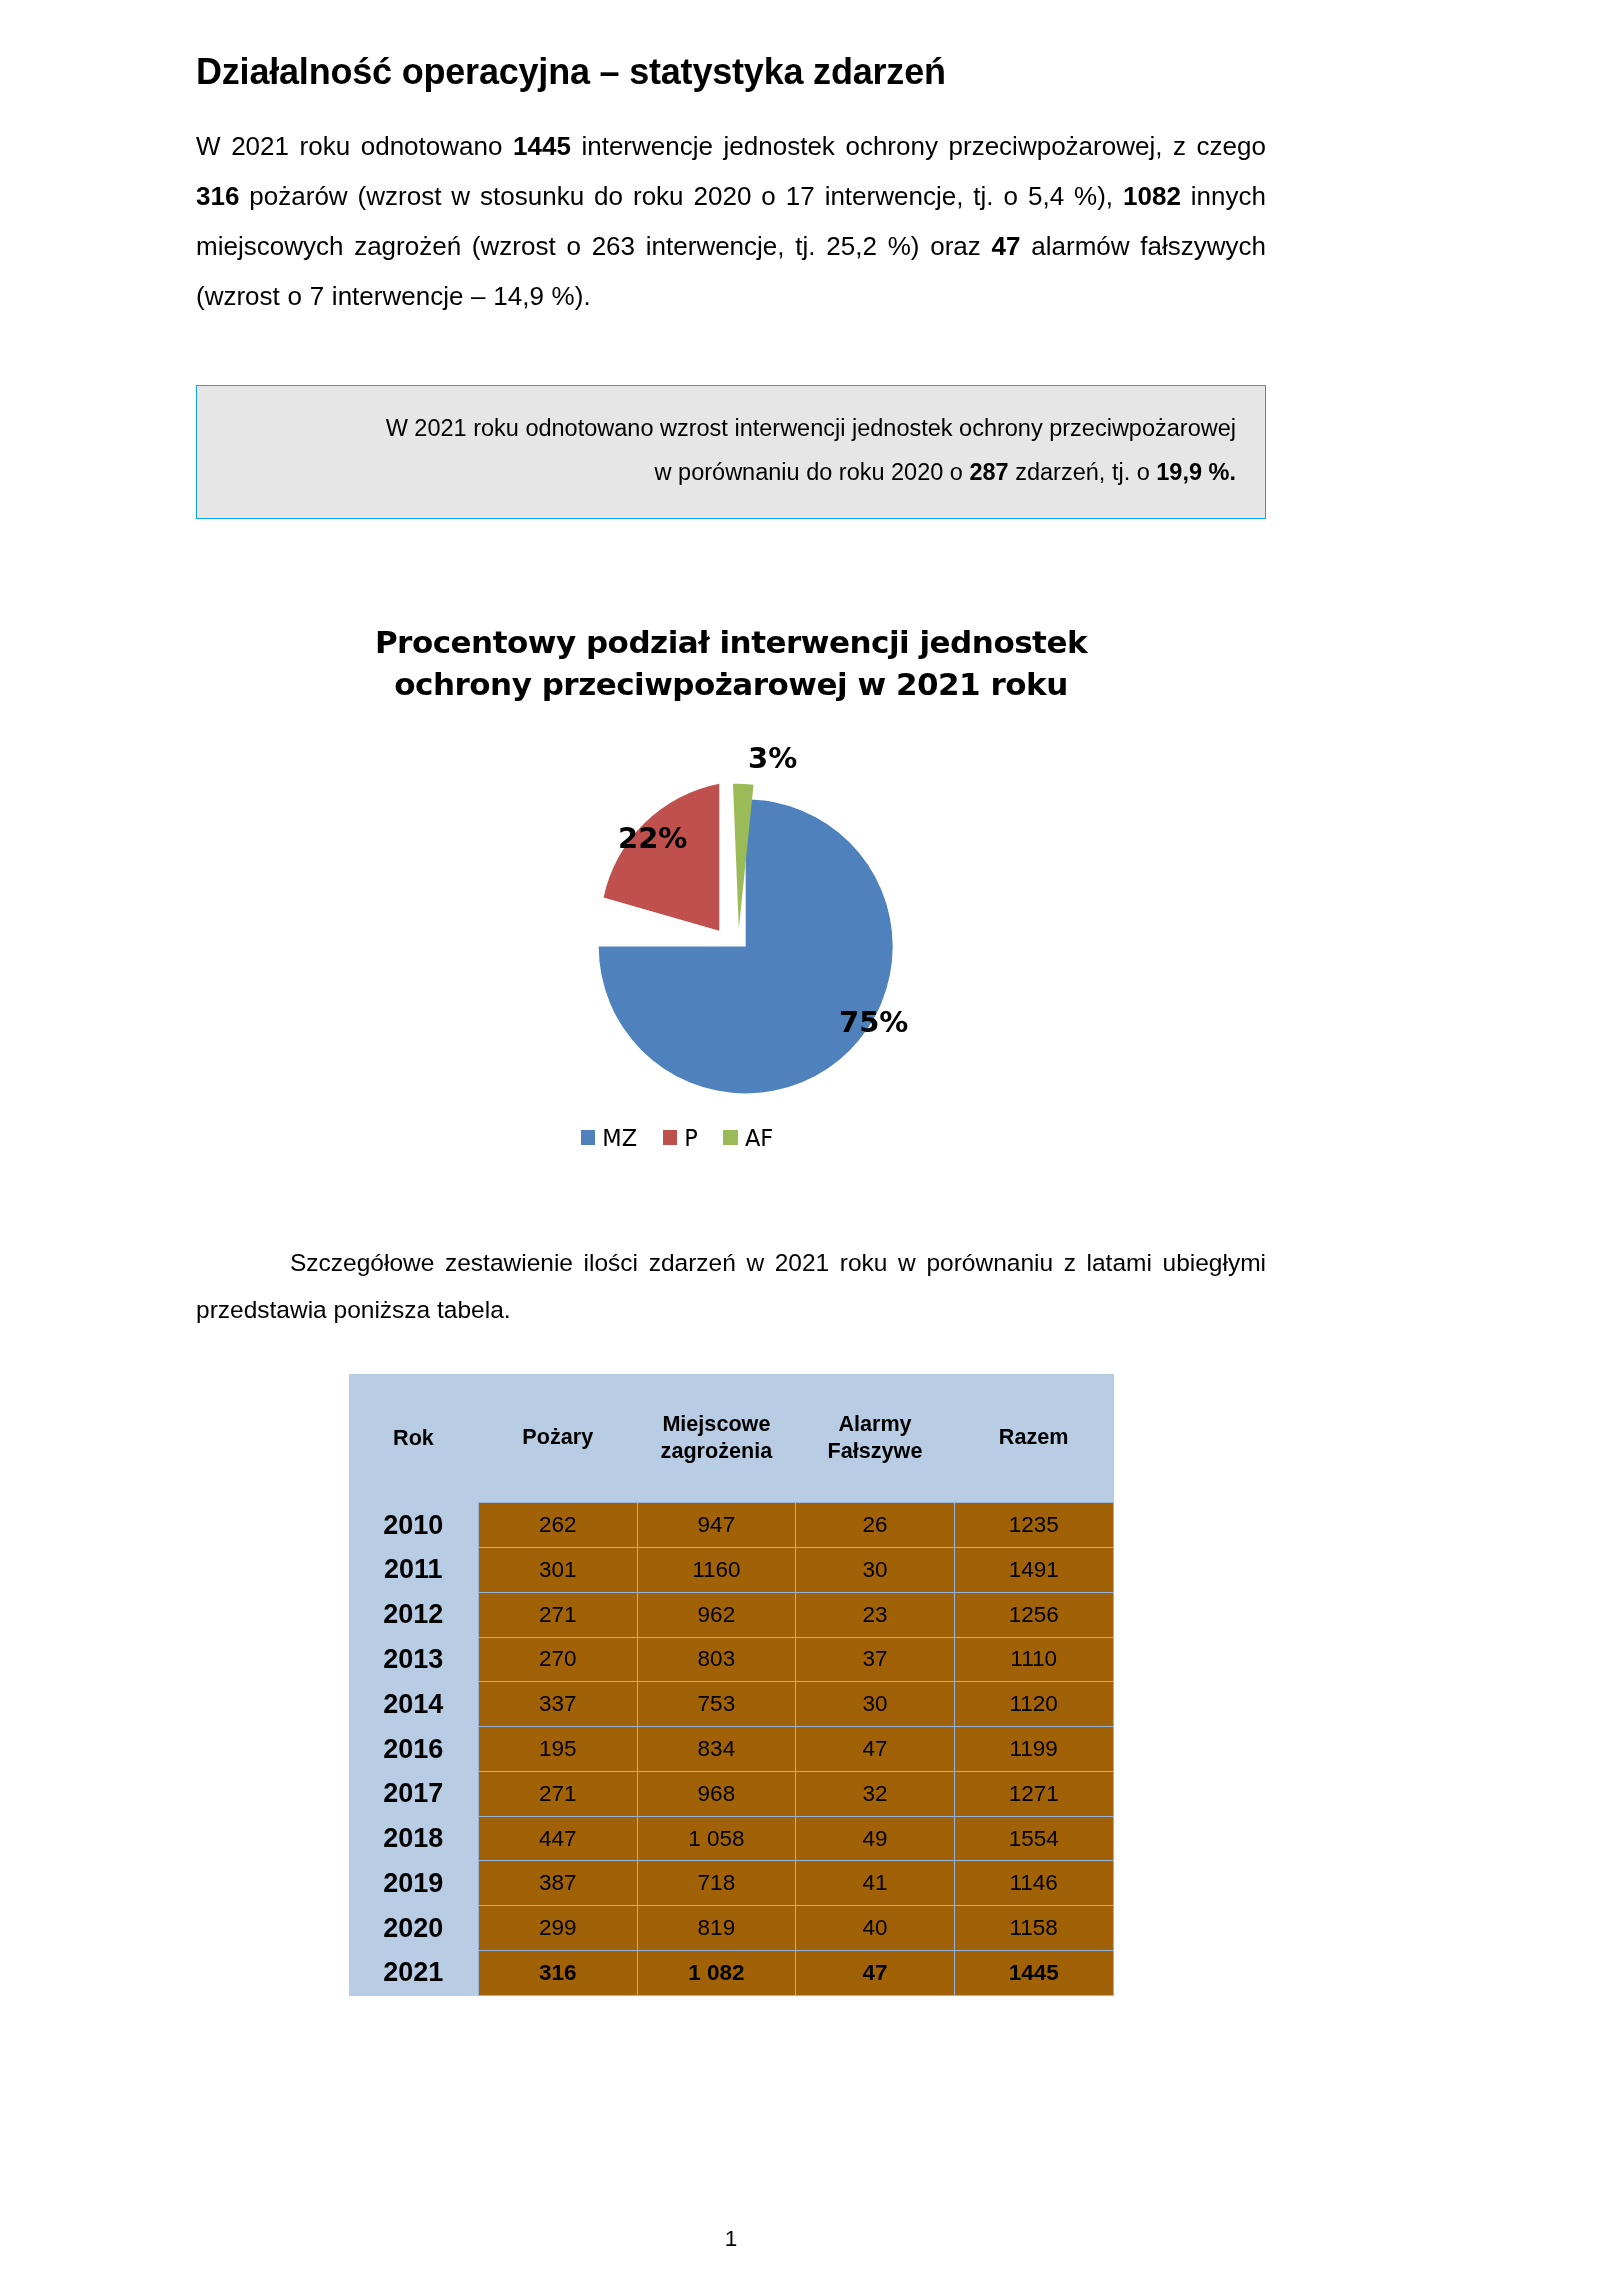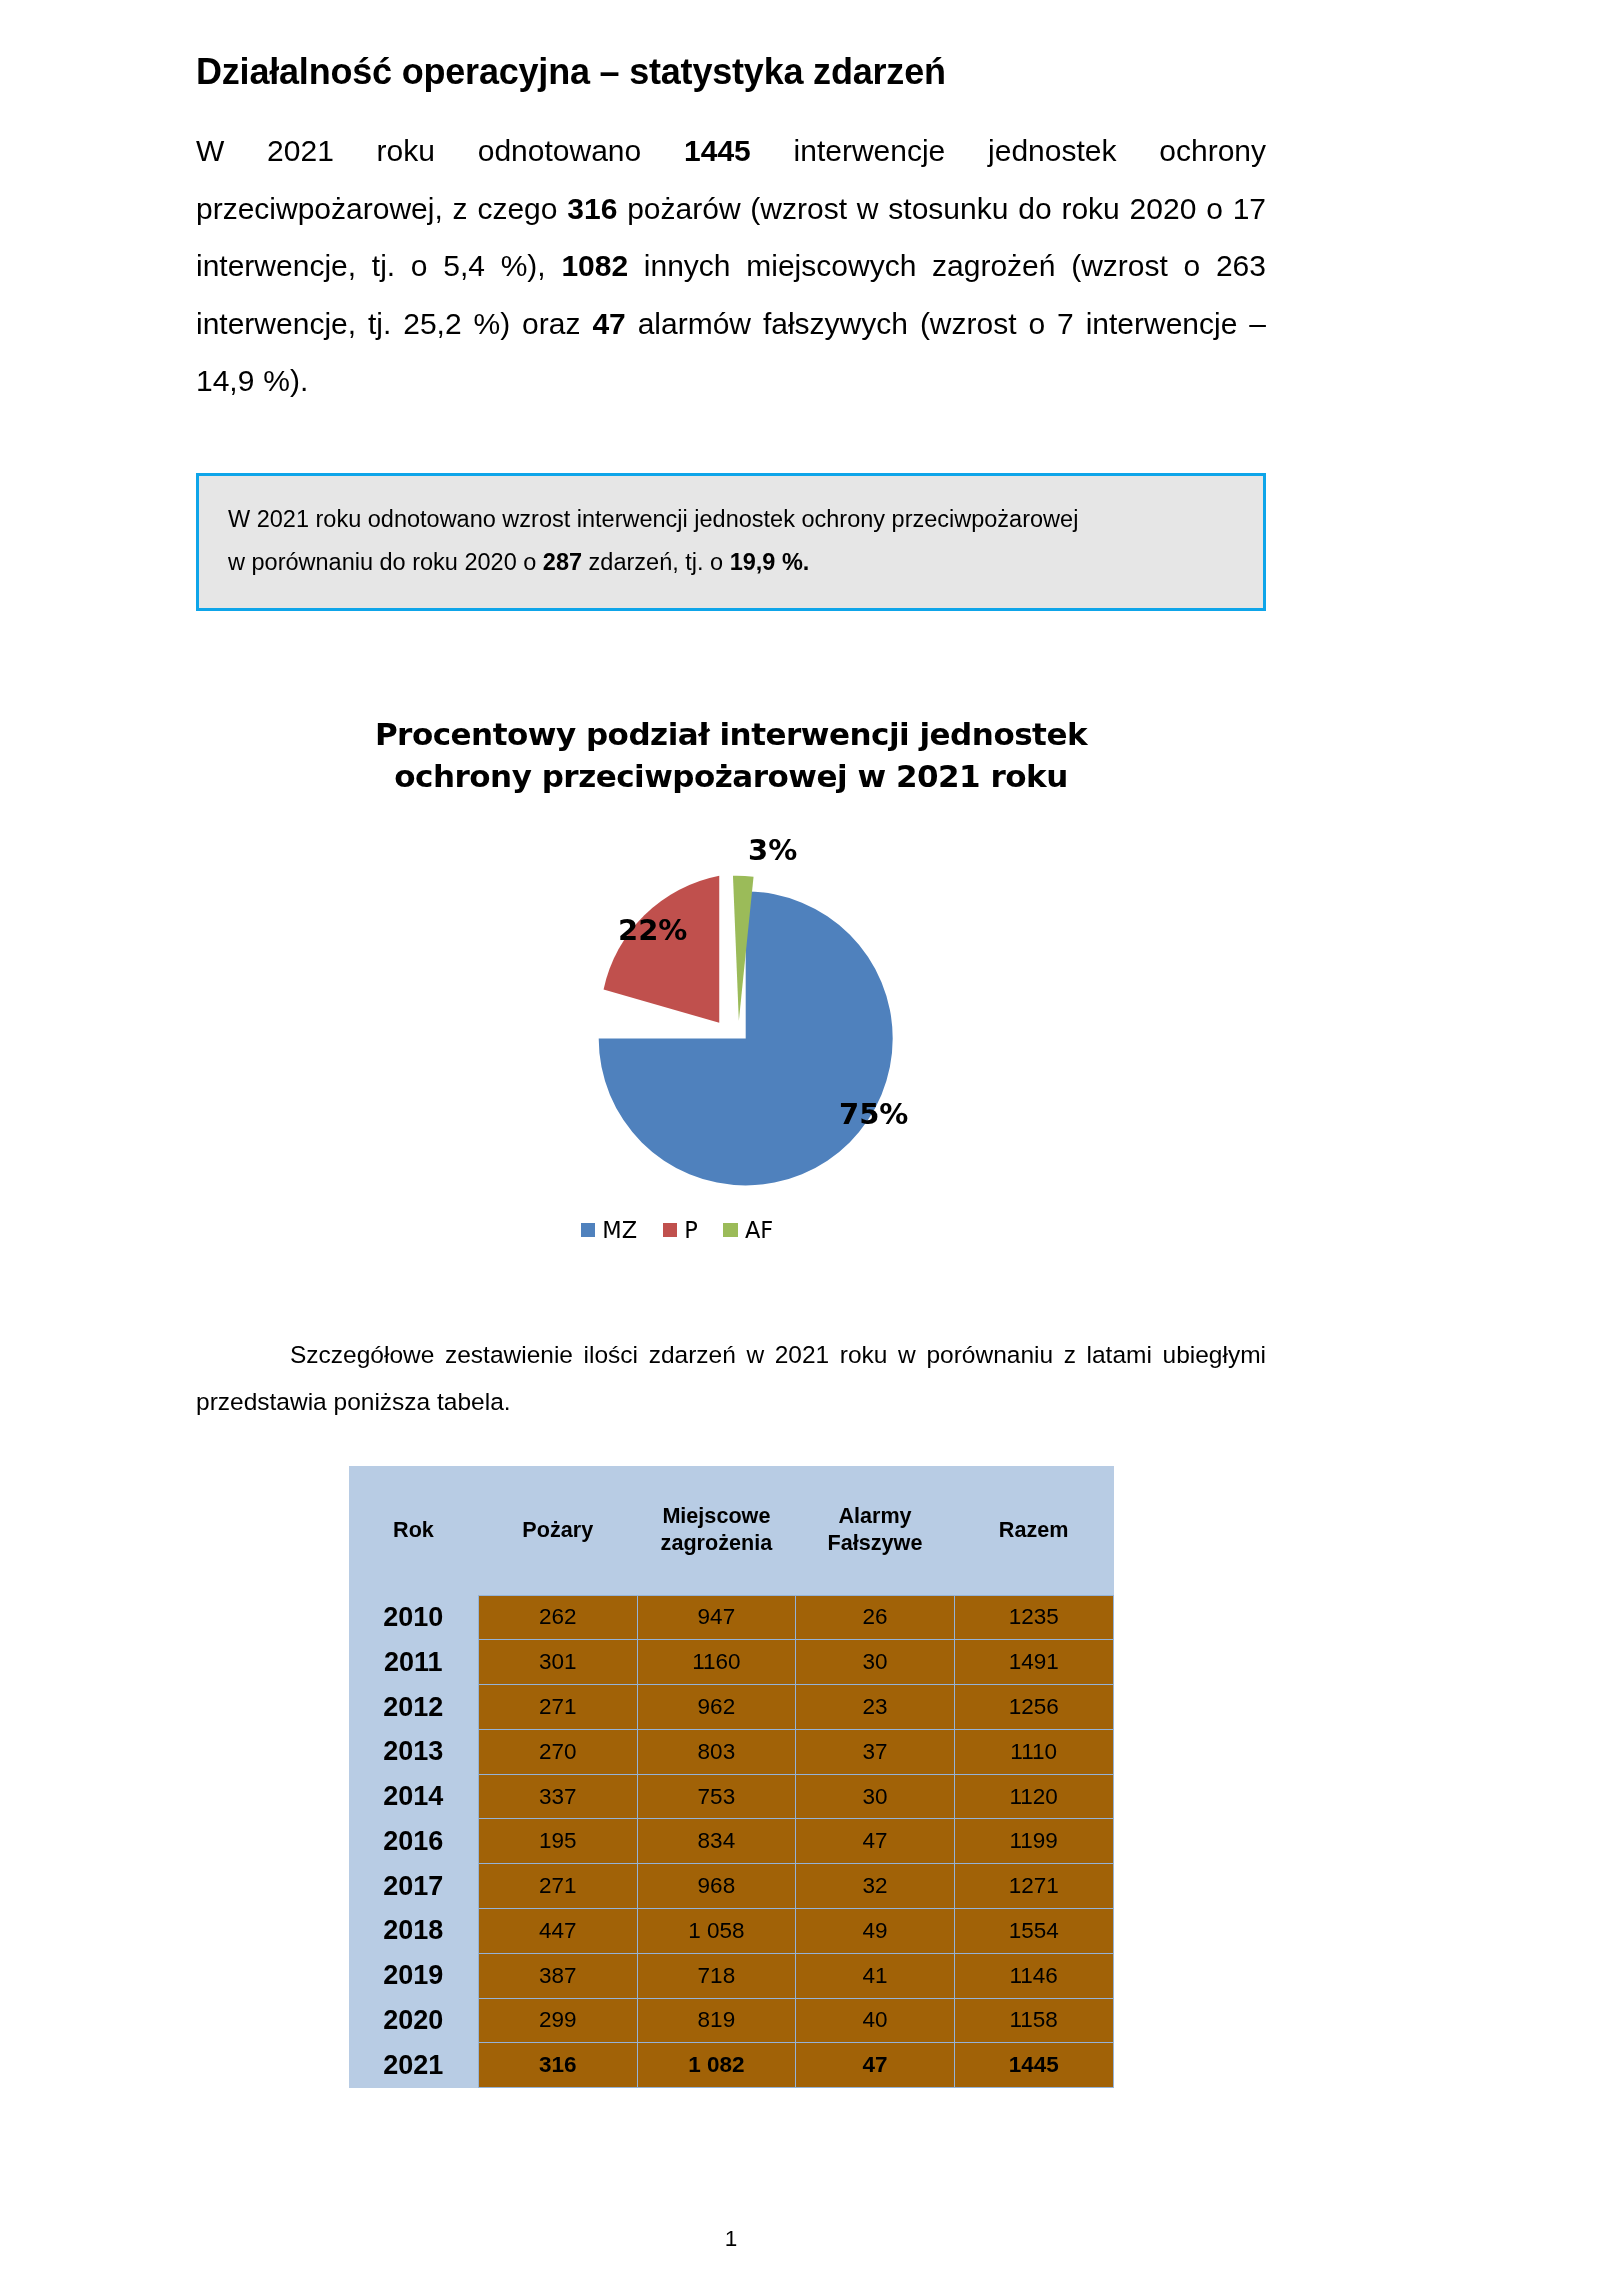--- a/index.html
+++ b/index.html
@@ -23,34 +23,34 @@
     padding: 0 196px;
   }
   h1.doc-title {
     font-size: 36px;
     font-weight: bold;
     margin: 0;
     padding-top: 51px;
     letter-spacing: -0.2px;
   }
   p.para {
-    font-size: 30px;
+    font-size: 26px;
     line-height: 1.92;
     text-align: justify;
     margin: 29px 0 0 0;
     word-spacing: 0.5px;
   }
   p.para b { font-weight: bold; }
 
   .highlight-box {
     margin-top: 63px;
-    border: 3px solid #0ea5e9;
+    border: 1px solid #0ea5e9;
     background: #e6e6e6;
     padding: 21.6px 29px 23.5px 29px;
-    text-align: left;
+    text-align: right;
     font-size: 23.5px;
     line-height: 1.85;
   }
   .highlight-box b { font-weight: bold; }
 
   
   .chart-area {
     margin-top: 103px;
     position: relative;
     height: 588px;

